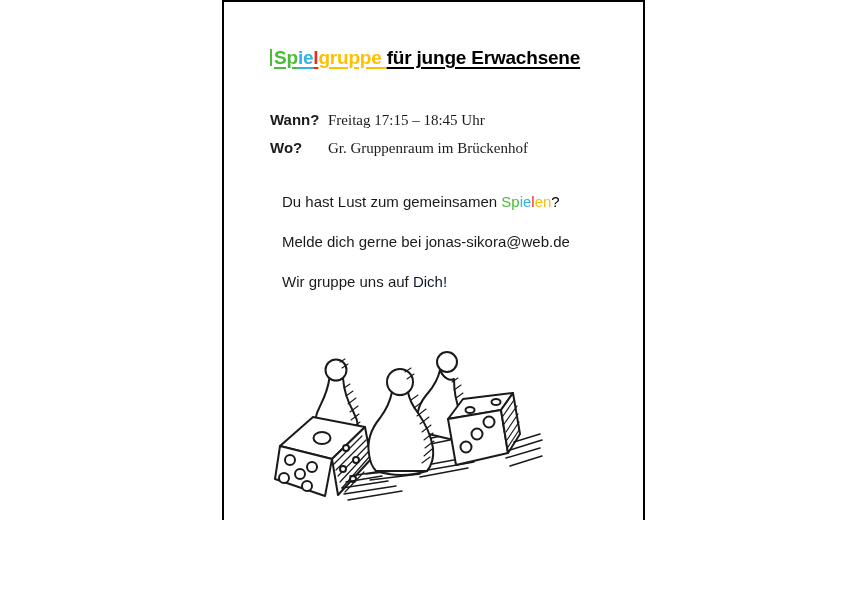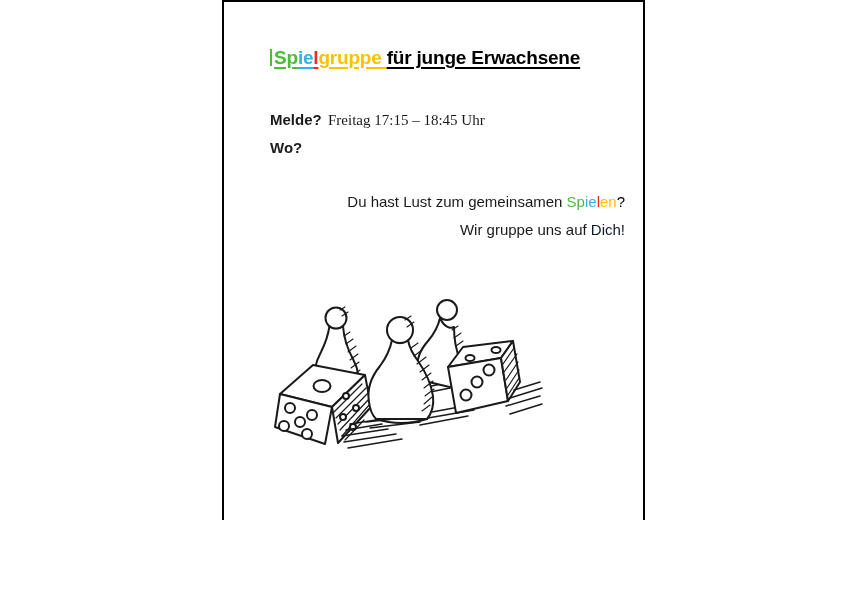--- a/index.html
+++ b/index.html
@@ -45,48 +45,50 @@
     text-decoration-thickness: 2px;
     text-underline-offset: 3px;
   }
 
   .details { margin-top: 36px; font-size: 15px; }
   .detail-row { display: flex; line-height: 28px; }
   .detail-label { font-weight: bold; width: 58px; flex: 0 0 58px; }
   .detail-value { white-space: nowrap; font-family: Liberation Serif, serif; }
 
   .paragraph { margin-top: 26px; font-size: 15px; }
-  .paragraph p { margin: 0; line-height: 28px; white-space: nowrap; text-align: right; }
+  .paragraph p { margin: 12px; line-height: 28px; white-space: nowrap; }
 
   .illustration-wrap { margin-top: 52px; margin-left: 0; }
   svg .ink { stroke: #1a1a1a; fill: none; stroke-linecap: round; }
   svg .face { stroke: #1a1a1a; fill: #ffffff; stroke-width: 2; stroke-linejoin: round; }
   svg .dot  { stroke: #1a1a1a; fill: #ffffff; stroke-width: 2; }
 </style>
 </head>
 <body>
 
 <div class="canvas">
   <div class="page">
     <div class="content">
 
       <h1 class="title"><span class="cursor" style="background: rgb(76, 187, 54);"></span><span><span class="seg" style="color: rgb(76, 187, 54);">Sp</span><span class="seg" style="color: rgb(47, 179, 230);">ie</span><span class="seg" style="color: rgb(238, 42, 36);">l</span><span class="seg" style="color: rgb(255, 192, 0);">gruppe </span><span class="seg" style="color: rgb(0, 0, 0);">für junge Erwachsene</span></span></h1>
 
       <div class="details">
         <div class="detail-row">
-          <span class="detail-label">Melde?</span>
+          <span class="detail-label">Wann?</span>
           <span class="detail-value">Freitag 17:15 – 18:45 Uhr</span>
         </div>
         <div class="detail-row">
           <span class="detail-label">Wo?</span>
+          <span class="detail-value">Gr. Gruppenraum im Brückenhof</span>
         </div>
       </div>
 
       <div class="paragraph">
         <p><span>Du hast Lust zum gemeinsamen </span><span><span class="seg" style="color: rgb(76, 187, 54);">Sp</span><span class="seg" style="color: rgb(47, 179, 230);">ie</span><span class="seg" style="color: rgb(238, 42, 36);">l</span><span class="seg" style="color: rgb(255, 192, 0);">en</span><span class="seg" style="color: rgb(0, 0, 0);">?</span></span></p>
+        <p>Melde dich gerne bei jonas-sikora@web.de</p>
         <p><span>Wir gruppe uns auf </span><span style="color: #0f172a;">Dich!</span></p>
       </div>
 
       <div class="illustration-wrap">
         <svg width="275" height="155" viewBox="0 0 275 155" role="img" aria-label="Hand-drawn sketch of two dice and three game pawns">
 
           <g class="ink" stroke-width="1.5">
             <path d="M90 104 L134 97 M92 98 L128 92 M94 92 L120 87"></path>
             <path d="M150 98 L180 92 M152 92 L176 87"></path>
           </g>

